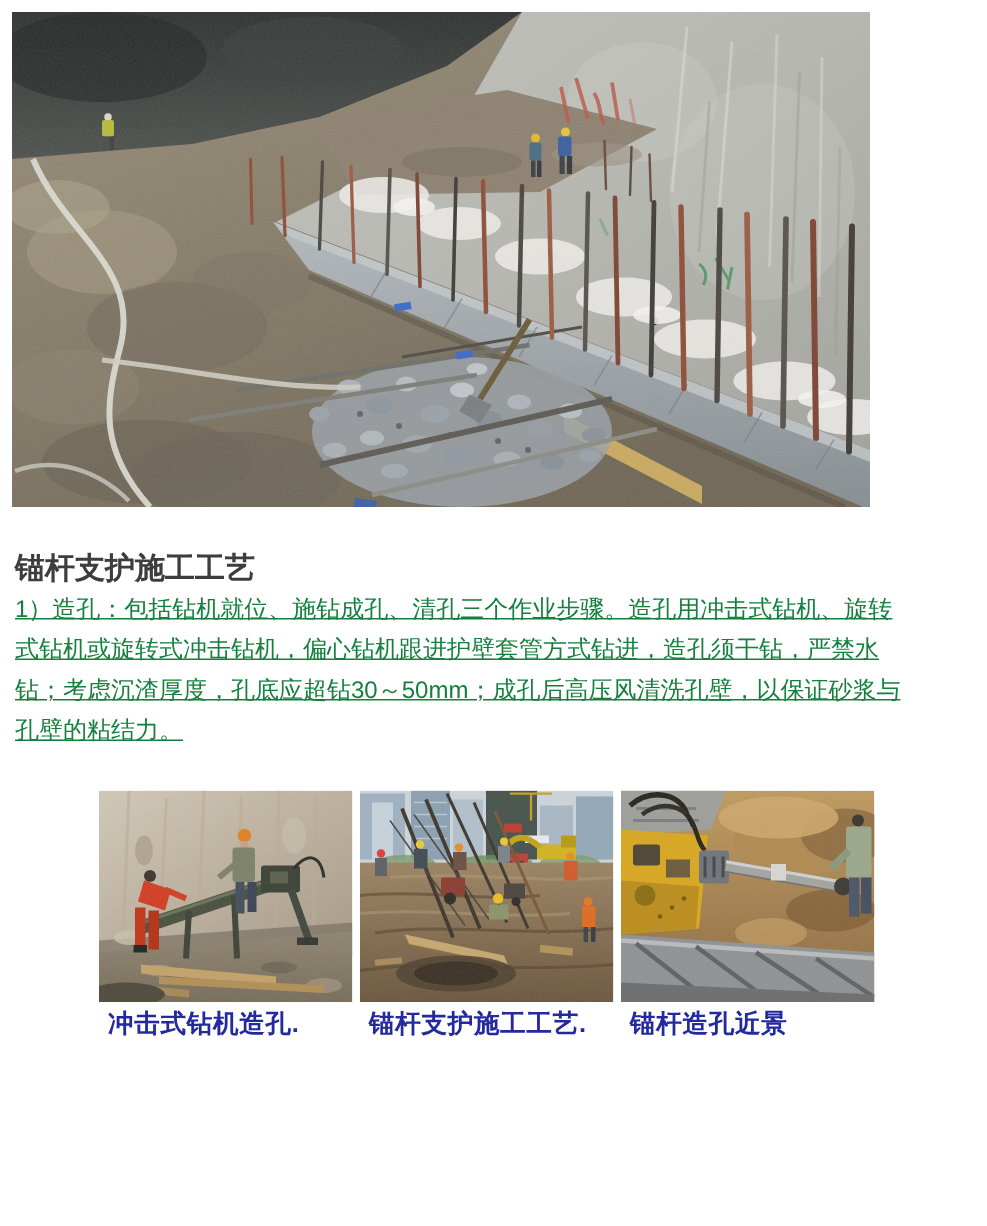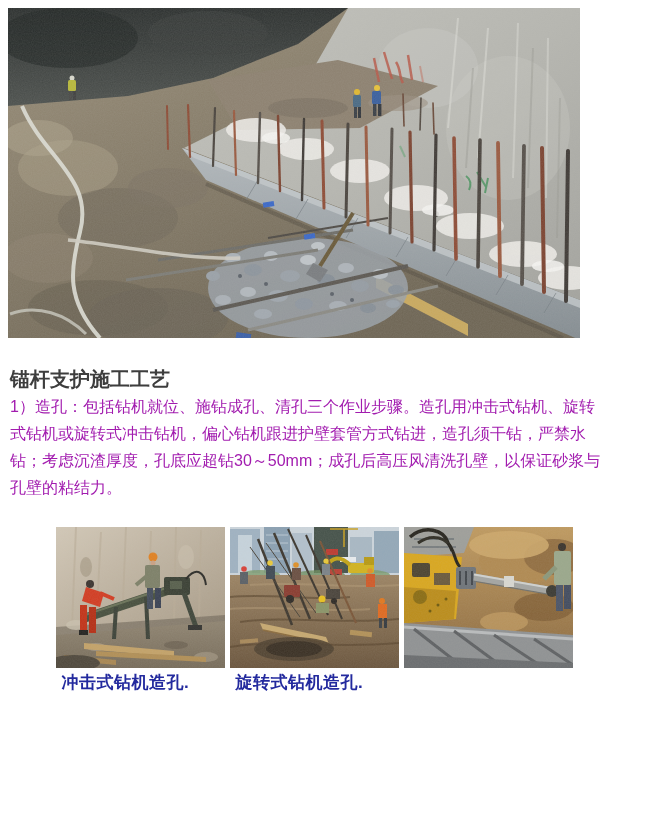--- a/index.html
+++ b/index.html
@@ -27,29 +27,28 @@
     line-height: 27px;
     word-break: break-all;
   }
   .article-heading {
     margin: 28px 0 0 0;
     font-size: 20px;
     font-weight: bold;
     color: #3d3d3d;
     line-height: 27px;
   }
-  .article-para { margin: 0; color: #a21caf; }
+  .article-para { margin: 0; color: #15803d; text-decoration: underline; }
   .article-subheading { margin: 10px 0 0 0; color: #4e4e4e; }
 
   .photo-strip {
     margin: 26px 0 0 66px;
     width: 496px;
     display: flex;
     gap: 5px;
-    justify-content: center;
   }
   .strip-item { width: 169px; background: #ffffff; }
   .strip-photo { width: 169px; height: 141px; overflow: hidden; line-height: 0; }
   .strip-photo svg { display:block; }
   .strip-caption {
     height: 29px;
     padding-left: 6px;
     display: flex;
     align-items: center;
     font-size: 17px;
@@ -417,21 +416,21 @@
 
           <polygon points="30,96 96,110 99,117 33,103" fill="#c6a870"></polygon>
           <path d="M33,103 L99,117" stroke="#8a6b3e" stroke-width="1.5"></path>
           <ellipse cx="64" cy="122" rx="40" ry="12" fill="#4e4130" opacity="0.85"></ellipse>
           <ellipse cx="64" cy="122" rx="28" ry="8" fill="#3a3024"></ellipse>
           <rect x="120" y="104" width="22" height="5" fill="#b29158" transform="rotate(6 131 106)"></rect>
           <rect x="10" y="112" width="18" height="4" fill="#a8895a" transform="rotate(-5 19 114)"></rect>
           <rect width="169" height="141" filter="url(#gr2)" opacity="0.25"></rect>
         </svg>
       </div>
-      <div class="strip-caption">旋转式钻机造孔.</div>
+      <div class="strip-caption">锚杆支护施工工艺.</div>
     </div>
 
     <div class="strip-item">
       <div class="strip-photo">
         <svg width="169" height="141" viewBox="0 0 169 141" xmlns="http://www.w3.org/2000/svg">
           <defs>
             <linearGradient id="sC" x1="0" y1="0" x2="0" y2="1">
               <stop offset="0" stop-color="#bf9a60"></stop>
                 <stop offset="1" stop-color="#8a6940"></stop>
             </linearGradient>
@@ -481,17 +480,18 @@
           <polygon points="0,128 169,136 169,141 0,141" fill="#6a6d70"></polygon>
 
           <circle cx="158" cy="20" r="4" fill="#3a342e"></circle>
           <rect x="150" y="24" width="17" height="34" rx="2" fill="#9aa88c"></rect>
           <line x1="152" y1="40" x2="140" y2="52" stroke="#8a987c" stroke-width="5"></line>
           <rect x="152" y="58" width="7" height="26" fill="#4a5468"></rect>
           <rect x="160" y="58" width="7" height="24" fill="#424c60"></rect>
           <rect width="169" height="141" filter="url(#gr3)" opacity="0.25"></rect>
         </svg>
       </div>
+      <div class="strip-caption">锚杆造孔近景</div>
     </div>
   </div>
 
 
 </div>
 
 </body></html>

